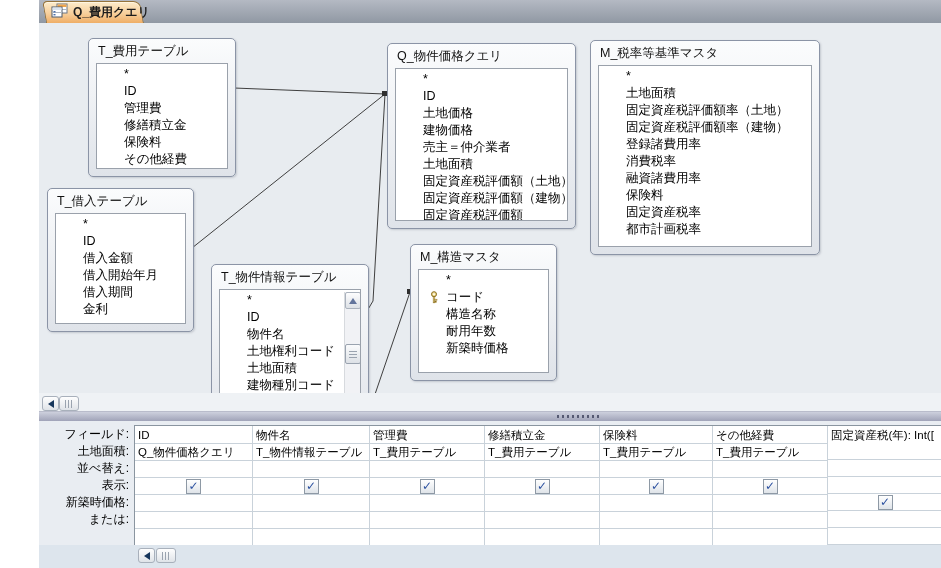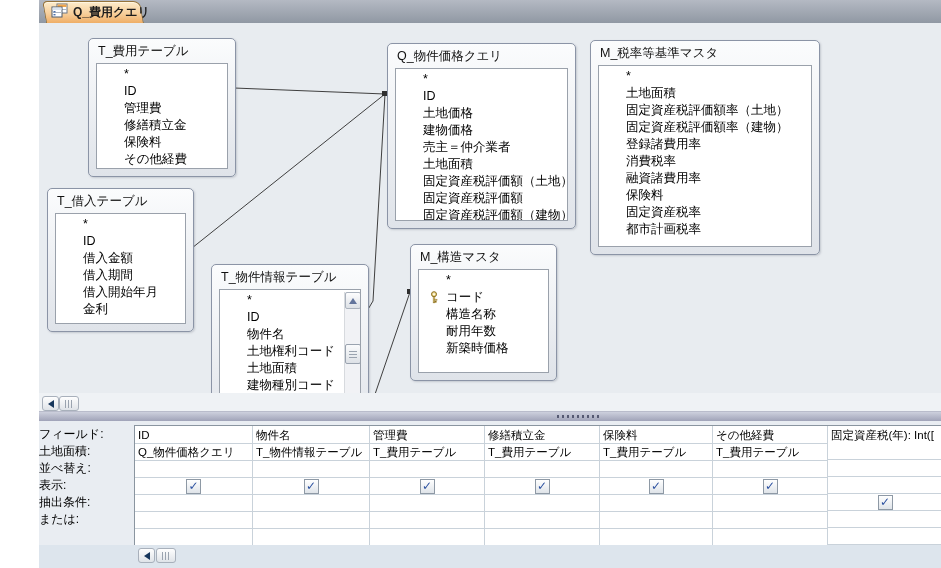--- a/index.html
+++ b/index.html
@@ -65,21 +65,21 @@
   .hgrip{width:9px;height:8px;background:repeating-linear-gradient(90deg,#9aa3af 0 1px,transparent 1px 3px);}
   
   #splitter{position:absolute;top:411px;left:0;width:941px;height:10px;
     background:linear-gradient(#cdd0dd,#9b9eb4);
     border-top:1px solid #b9bccb;border-bottom:1px solid #70738a;}
   #splitter .dots{position:absolute;left:518px;top:3px;width:44px;height:3px;
     background:repeating-linear-gradient(90deg,#565a72 0 2px,transparent 2px 5px);}
   
   #grid-pane{position:absolute;top:421px;left:0;width:941px;height:124px;background:#e9edf2;overflow:hidden;}
   #grid-labels{position:absolute;top:4px;left:0;width:92px;}
-  .glabel{font-size:12px;text-align:left;padding-right:2px;white-space:nowrap;color:#000;}
+  .glabel{font-size:12px;text-align:right;padding-right:2px;white-space:nowrap;color:#000;}
   #grid-cols{position:absolute;top:4px;left:95px;width:1100px;display:flex;
     border-top:1px solid #8a95a0;border-left:1px solid #8a95a0;background:#fff;}
   .gcol{flex:none;}
   .gcell{border-bottom:1px solid #c9d2da;border-right:1px solid #c9d2da;
     font-size:11.5px;padding-left:3px;white-space:nowrap;overflow:hidden;box-sizing:border-box;}
   .gcell.show{text-align:center;padding-left:0;}
   .cb{display:inline-block;width:13px;height:13px;border:1px solid #8e99a5;
       background:linear-gradient(#ffffff,#dfe4e9);color:#2c51a0;font-size:12px;line-height:13px;
       font-weight:bold;vertical-align:middle;}
   #gutter-bottom{position:absolute;top:545px;left:0;width:95px;height:23px;background:#e9edf2;}
@@ -139,22 +139,22 @@
           <div class="frow"><span>その他経費</span></div>
         </div>
     </div>
 
     <div class="tbox" style="left:8px;top:165px;width:145px;height:142px;">
       <div class="ttitle">T_借入テーブル</div>
       <div class="flist">
           <div class="frow"><span>*</span></div>
           <div class="frow"><span>ID</span></div>
           <div class="frow"><span>借入金額</span></div>
+          <div class="frow"><span>借入開始年月</span></div>
           <div class="frow"><span>借入期間</span></div>
-          <div class="frow"><span>借入開始年月</span></div>
           <div class="frow"><span>金利</span></div>
         </div>
     </div>
 
     <div class="tbox" style="left:172px;top:241px;width:156px;height:170px;">
       <div class="ttitle">T_物件情報テーブル</div>
       <div class="flist">
         <div class="vscroll">
           <div class="vs-up">
               <span class="tri-up"></span>
@@ -175,22 +175,22 @@
     <div class="tbox" style="left:348px;top:20px;width:187px;height:184px;">
       <div class="ttitle">Q_物件価格クエリ</div>
       <div class="flist">
           <div class="frow"><span>*</span></div>
           <div class="frow"><span>ID</span></div>
           <div class="frow"><span>土地価格</span></div>
           <div class="frow"><span>建物価格</span></div>
           <div class="frow"><span>売主＝仲介業者</span></div>
           <div class="frow"><span>土地面積</span></div>
           <div class="frow"><span>固定資産税評価額（土地）</span></div>
+          <div class="frow"><span>固定資産税評価額（建物）</span></div>
           <div class="frow"><span>固定資産税評価額</span></div>
-          <div class="frow"><span>固定資産税評価額（建物）</span></div>
         </div>
     </div>
 
     <div class="tbox" style="left:371px;top:221px;width:145px;height:135px;">
       <div class="ttitle">M_構造マスタ</div>
       <div class="flist">
           <div class="frow"><span>*</span></div>
           <div class="frow"><span class="keyic"><svg width="10" height="13" viewBox="0 0 10 13">
                 <circle cx="5" cy="3.2" r="2.5" fill="#ecd98e" stroke="#8a6d1f"></circle>
                 <circle cx="5" cy="3.2" r="0.9" fill="#fff"></circle>
@@ -233,21 +233,21 @@
   <div id="splitter">
     <div class="dots"></div>
   </div>
 
   <div id="grid-pane">
     <div id="grid-labels">
         <div class="glabel" style="height: 18px; line-height: 18px;">フィールド:</div>
         <div class="glabel" style="height: 17px; line-height: 17px;">土地面積:</div>
         <div class="glabel" style="height: 17px; line-height: 17px;">並べ替え:</div>
         <div class="glabel" style="height: 17px; line-height: 17px;">表示:</div>
-        <div class="glabel" style="height: 17px; line-height: 17px;">抽出条件:</div>
+        <div class="glabel" style="height: 17px; line-height: 17px;">新築時価格:</div>
         <div class="glabel" style="height: 17px; line-height: 17px;">または:</div>
       </div>
     <div id="grid-cols">
         <div class="gcol" style="width: 118px;">
           <div class="gcell" style="height: 18px; line-height: 18px;">ID</div>
           <div class="gcell" style="height: 17px; line-height: 17px;">Q_物件価格クエリ</div>
           <div class="gcell" style="height: 17px; line-height: 17px;"></div>
           <div class="gcell show" style="height: 17px; line-height: 17px;"><span class="cb">✓</span></div>
           <div class="gcell" style="height: 17px; line-height: 17px;"></div>
           <div class="gcell" style="height: 17px; line-height: 17px;"></div>

